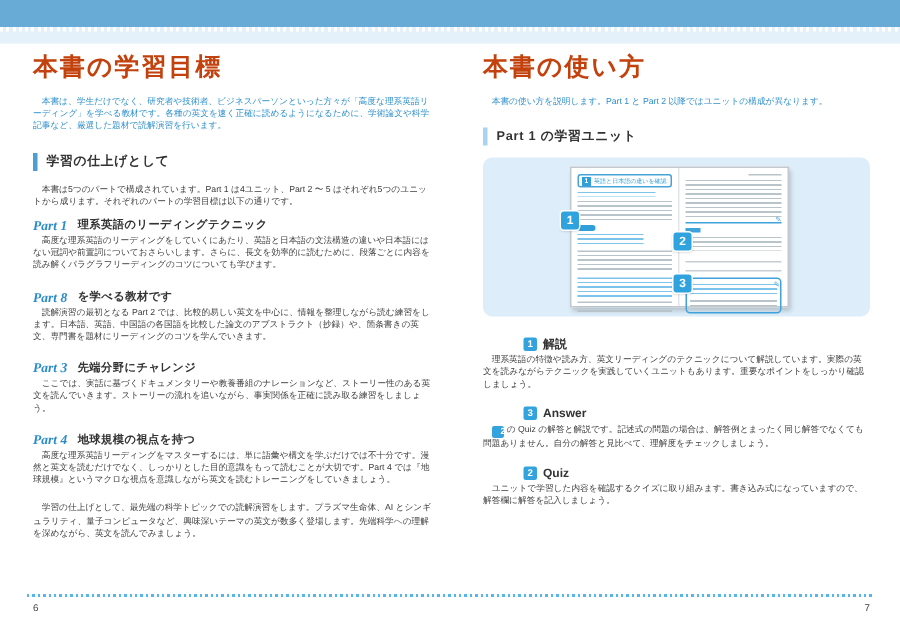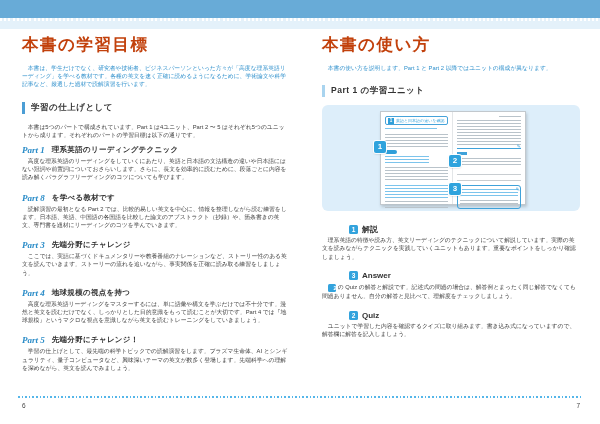--- a/index.html
+++ b/index.html
@@ -125,24 +125,20 @@
 
     <div class="part">
       <div class="part-head">
         <span class="part-label">Part 4</span>
         <span class="part-title">地球規模の視点を持つ</span>
       </div>
       <p class="body indent">高度な理系英語リーディングをマスターするには、単に語彙や構文を学ぶだけでは不十分です。漫然と英文を読むだけでなく、しっかりとした目的意識をもって読むことが大切です。Part 4 では『地球規模』というマクロな視点を意識しながら英文を読むトレーニングをしていきましょう。</p>
     </div>
 
     <div class="part">
-      <div class="part-head">
-        <span class="part-label">Part 5</span>
-        <span class="part-title">先端分野にチャレンジ！</span>
-      </div>
       <p class="body indent">学習の仕上げとして、最先端の科学トピックでの読解演習をします。プラズマ生命体、AI とシンギュラリティ、量子コンピュータなど、興味深いテーマの英文が数多く登場します。先端科学への理解を深めながら、英文を読んでみましょう。</p>
     </div>
   </div>
 
   <div class="page page-right">
     <h1 class="pg-title">本書の使い方</h1>
     <p class="intro">本書の使い方を説明します。Part 1 と Part 2 以降ではユニットの構成が異なります。</p>
 
     <div class="sec-head">
       <span class="sec-bar"></span>

